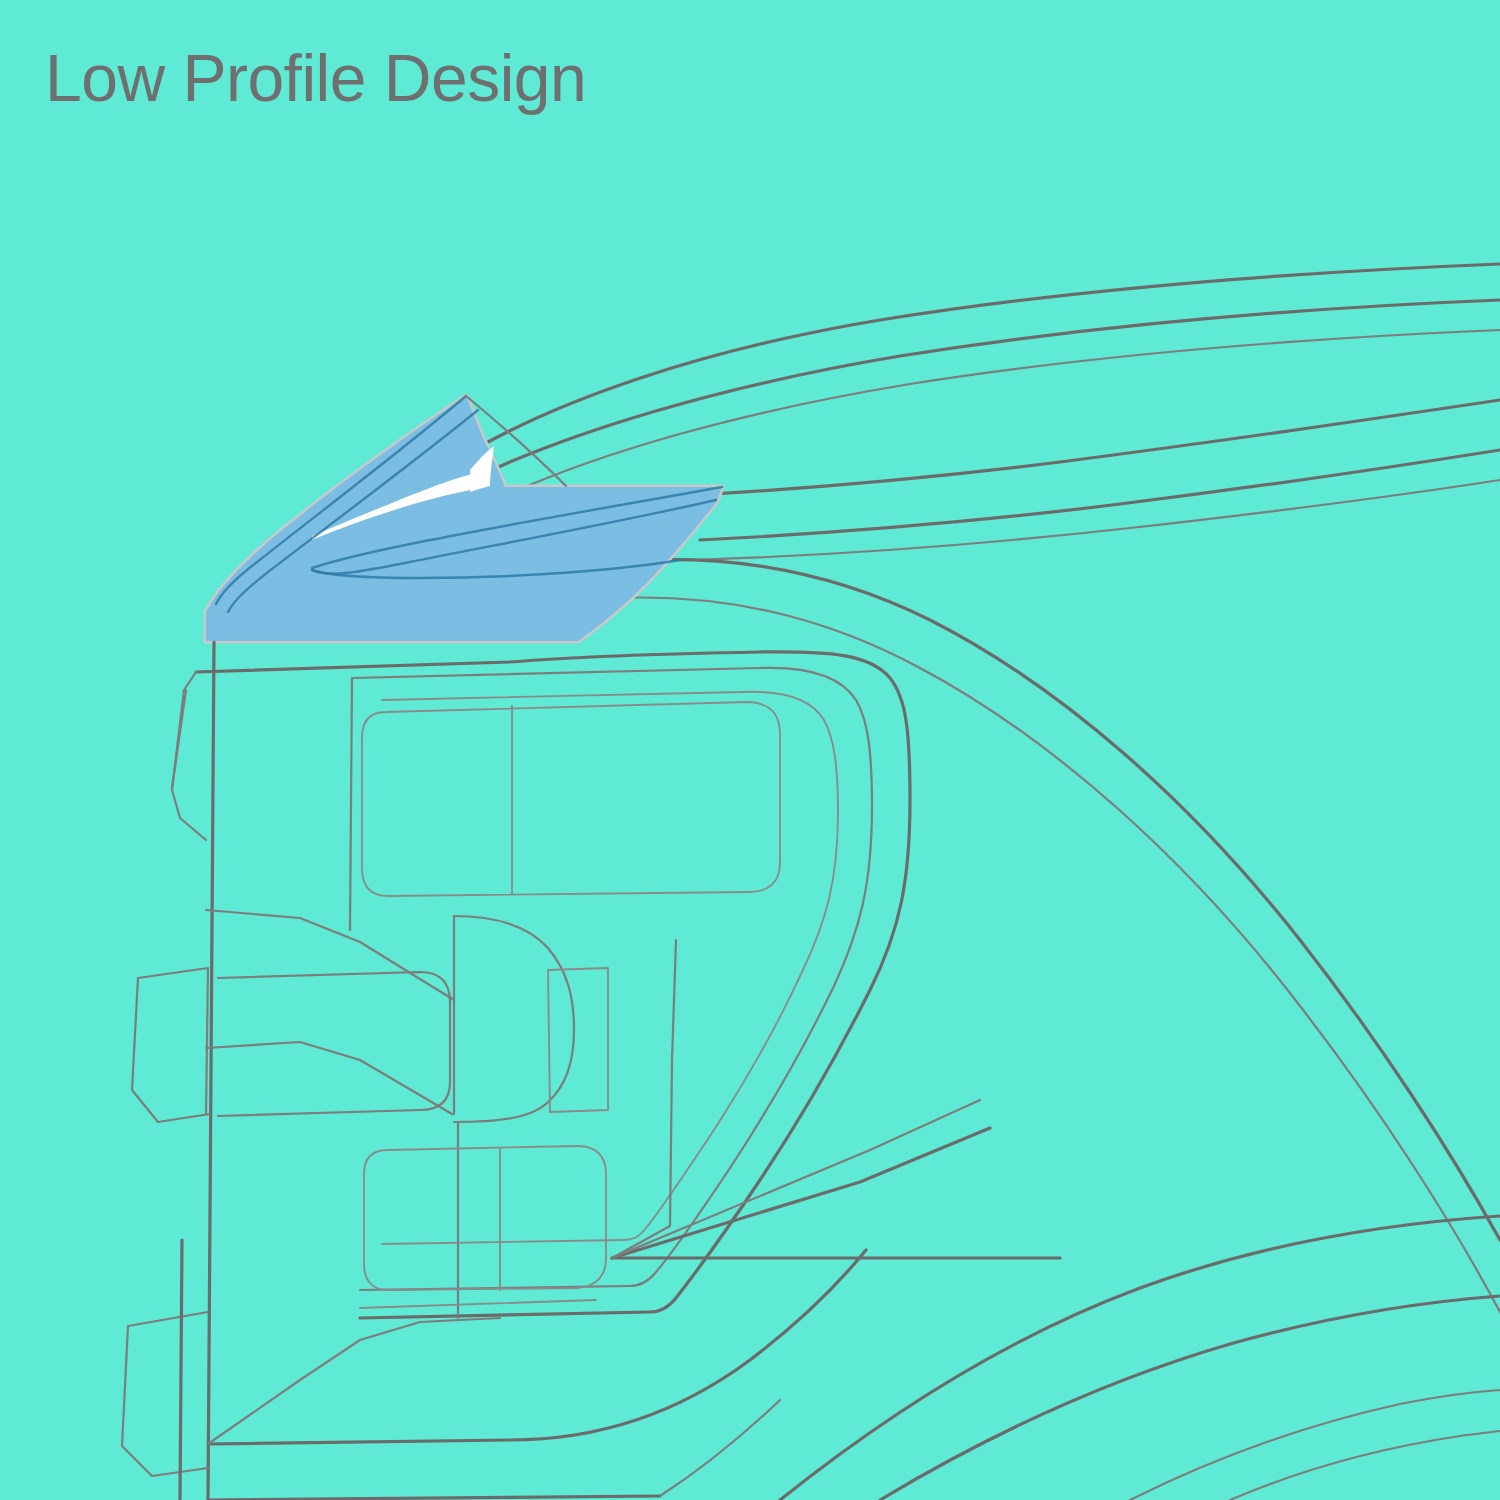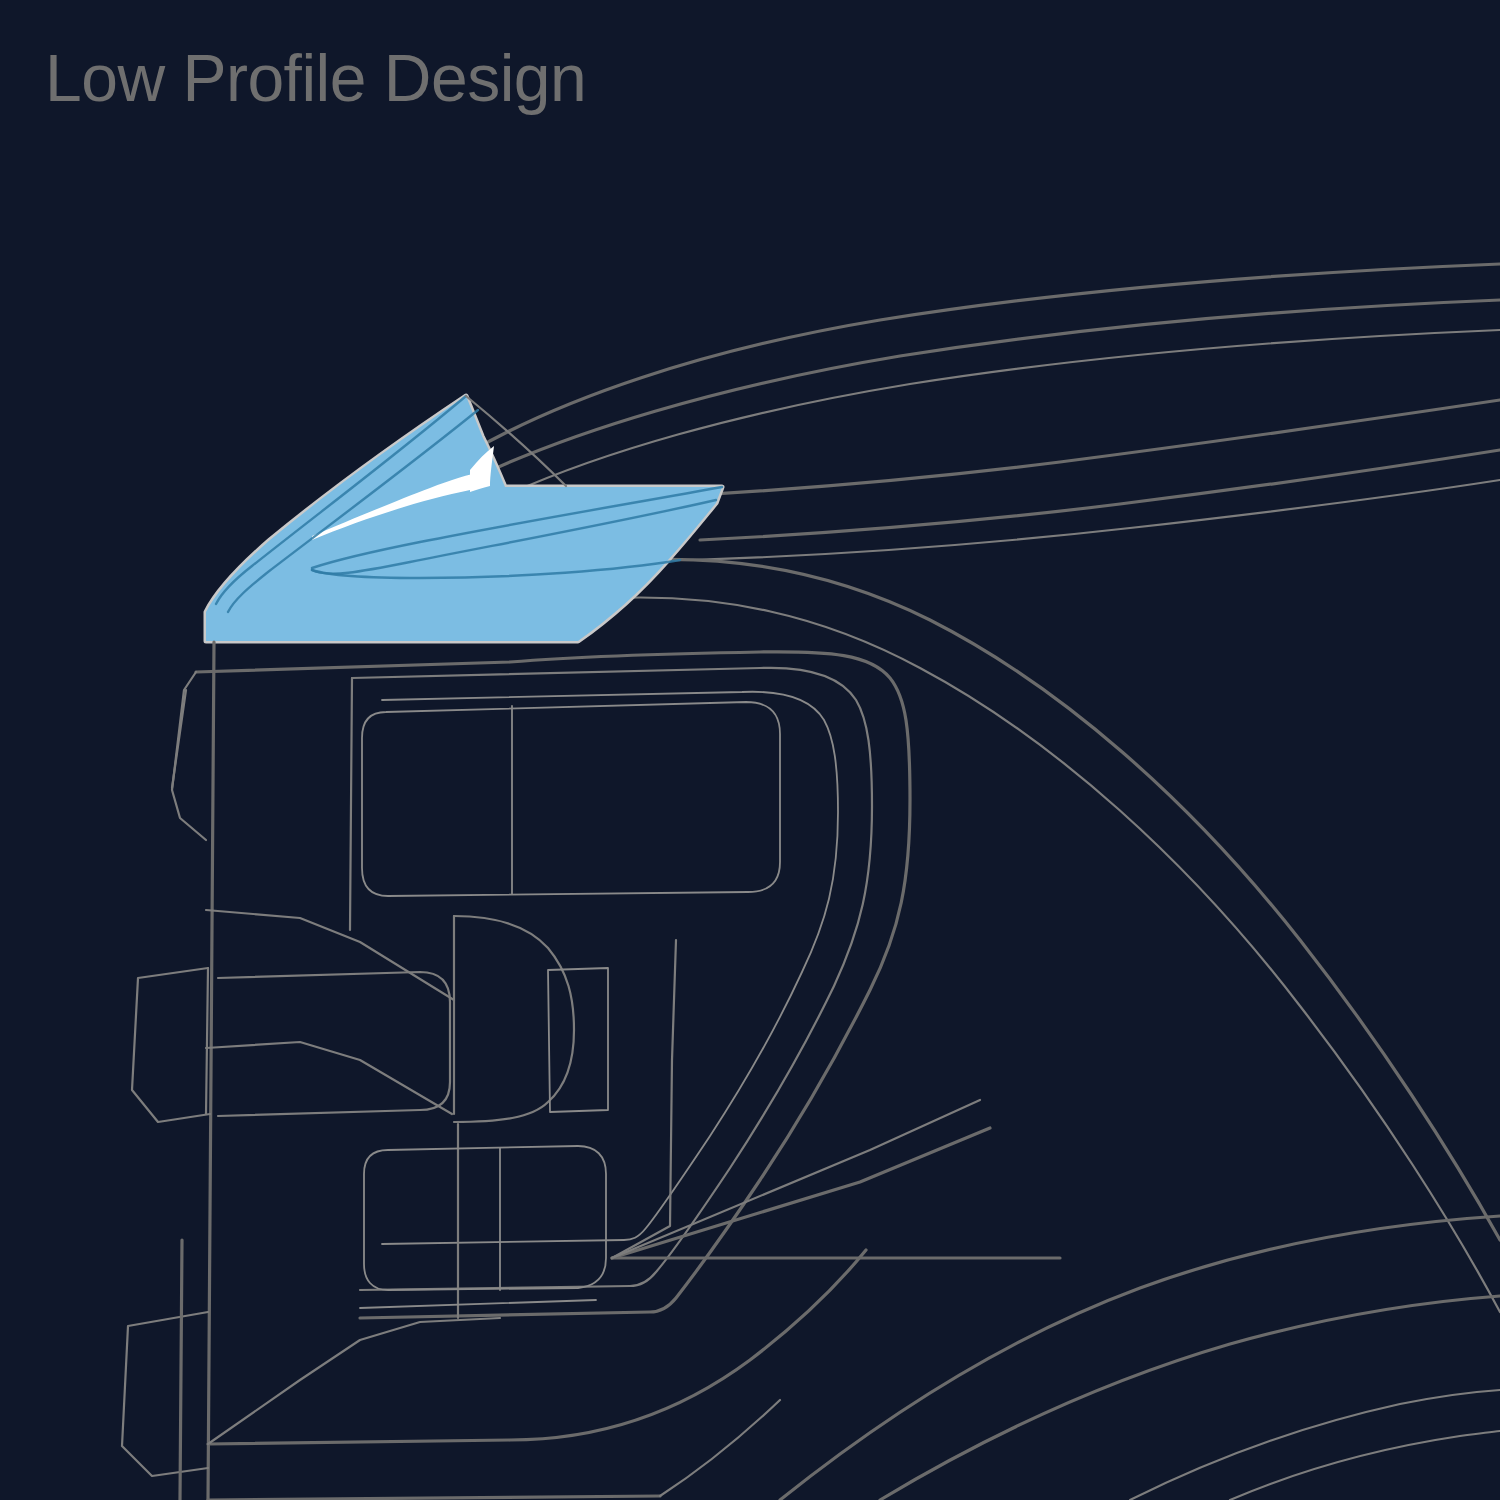--- a/index.html
+++ b/index.html
@@ -45,21 +45,21 @@
   .ln      { fill: none; stroke: #6b6b6b; stroke-width: 3.2; stroke-linecap: round; stroke-linejoin: round; }
   .ln-thin { fill: none; stroke: #7d7d7d; stroke-width: 2.2; stroke-linecap: round; stroke-linejoin: round; }
   .ln-hair { fill: none; stroke: #8a8a8a; stroke-width: 1.8; stroke-linecap: round; stroke-linejoin: round; }
   .shield-fill   { fill: #7cbde3; stroke: none; }
   .shield-edge   { fill: none; stroke: #c9c9c9; stroke-width: 5; stroke-linejoin: round; stroke-linecap: round; }
   .shield-inner  { fill: none; stroke: #2f7ba6; stroke-width: 2.4; stroke-linecap: round; stroke-linejoin: round; opacity: .85; }
 </style>
 </head>
 <body>
 
-<div id="stage" style="background: #0f172a;">
+<div id="stage" style="background: #5eead4;">
 
   <div class="title" style="color: rgb(111, 111, 111);">Low Profile Design</div>
 
   <svg class="drawing" viewBox="0 0 1500 1500" xmlns="http://www.w3.org/2000/svg">
 
     <g>
       <path class="ln" d="M 470,452 C 560,400 700,350 880,320 C 1080,288 1300,272 1500,264"></path>
       <path class="ln" d="M 470,480 C 570,432 720,386 900,356 C 1090,326 1300,308 1500,300"></path>
       <path class="ln-thin" d="M 500,498 C 600,452 740,412 910,384 C 1100,354 1310,338 1500,330"></path>
     </g>

